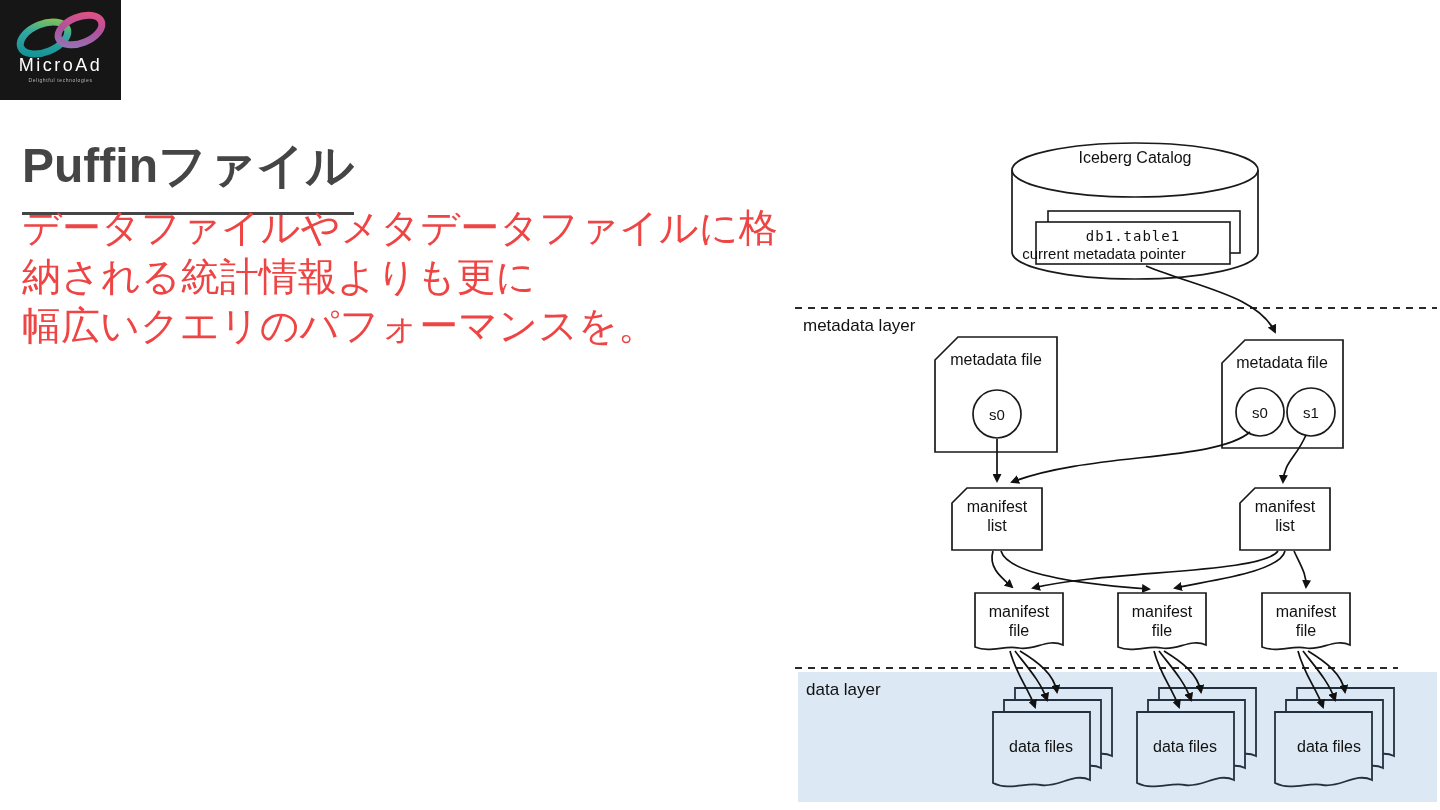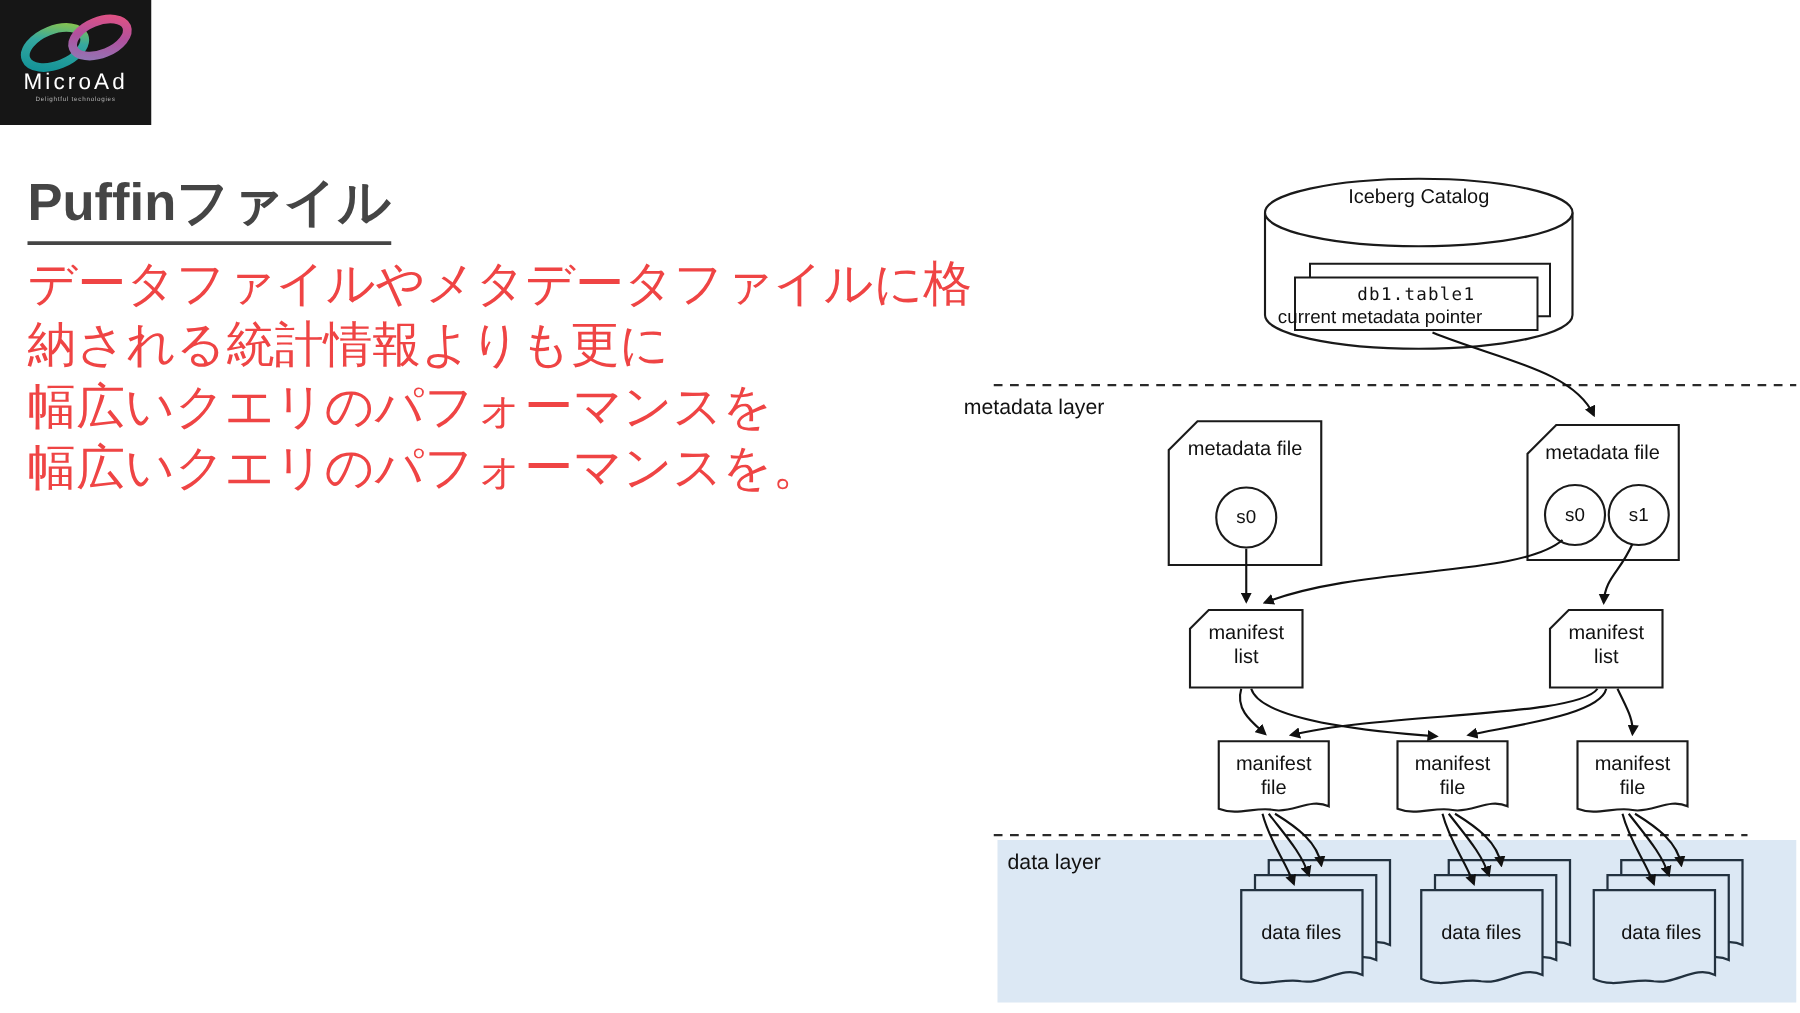--- a/index.html
+++ b/index.html
@@ -7,22 +7,22 @@
          font-family:"Liberation Sans",sans-serif;}
   
   .logo-block{position:absolute;left:0;top:0;width:121px;height:100px;background:#161616;
               display:flex;flex-direction:column;align-items:center;justify-content:flex-start;}
   .logo-mark{margin-top:6px;}
   .brand{color:#fff;font-size:18px;letter-spacing:2.5px;font-weight:500;line-height:1;margin-top:-2px;}
   .tagline{color:#cfcfcf;font-size:5px;letter-spacing:.6px;margin-top:3px;opacity:.85;}
   .slide-title{position:absolute;left:153px;top:14px;font-size:56px;font-weight:bold;
                color:#3d3d3d;letter-spacing:0px;white-space:nowrap;}
   
-  .section-heading{position:absolute;left:22px;top:138px;font-size:42px;font-weight:bold;color:#454545;
-                   border-bottom:3px solid #454545;padding-bottom:7px;line-height:1.15;}
+  .section-heading{position:absolute;left:22px;top:138px;font-size:48px;font-weight:bold;color:#454545;
+                   border-bottom:3px solid #454545;padding-bottom:19px;line-height:1.15;}
   .body-text{position:absolute;left:22px;top:203px;font-size:39px;color:#ef4444;line-height:49px;
              white-space:nowrap;}
   
   .data-layer-bg{position:absolute;left:798px;top:672px;width:639px;height:130px;background:#dce8f4;}
   #diagram-svg{position:absolute;left:0;top:0;width:1440px;height:810px;pointer-events:none;}
   .dlabel{position:absolute;color:#111;font-size:16px;line-height:19px;text-align:center;
           transform:translateX(-50%);white-space:nowrap;}
   .dlabel.left-align{transform:none;text-align:left;}
   .dlabel.center-both{transform:translate(-50%,-50%);}
   .mono{font-family:"DejaVu Sans Mono",monospace;font-size:14px;letter-spacing:1px;}
@@ -52,21 +52,20 @@
     </svg>
     <div class="brand">MicroAd</div>
     <div class="tagline">Delightful technologies</div>
   </div>
 
 
   <div class="section-heading">Puffinファイル</div>
   <div class="body-text">
     <div>データファイルやメタデータファイルに格</div>
     <div>納される統計情報よりも更に</div>
-    <div>幅広いクエリのパフォーマンスを</div>
     <div>幅広いクエリのパフォーマンスを。</div>
   </div>
 
   <div class="data-layer-bg"></div>
 
   <svg id="diagram-svg" viewBox="0 0 1440 810">
     <defs>
       <marker id="arr" markerWidth="9" markerHeight="9" refX="7" refY="4.5" orient="auto" markerUnits="userSpaceOnUse">
         <path d="M0,0 L9,4.5 L0,9 Z" fill="#111"></path>
       </marker>
@@ -130,21 +129,21 @@
       <path d="M1298,651 C1304,674 1316,688 1323,707" marker-end="url(#arr)"></path>
       <path d="M1303,651 C1316,668 1329,682 1335,700" marker-end="url(#arr)"></path>
       <path d="M1308,651 C1326,662 1342,674 1345,692" marker-end="url(#arr)"></path>
     </g>
   </svg>
 
   <div class="dlabel" style="left:1135px;top:148px;">Iceberg Catalog</div>
   <div class="dlabel mono" style="left:1133px;top:227px;">db1.table1</div>
   <div class="dlabel" style="left:1104px;top:244px;font-size:15px;">current metadata pointer</div>
 
-  <div class="dlabel left-align layer-label" style="left:771px;top:316px;">metadata layer</div>
+  <div class="dlabel left-align layer-label" style="left:803px;top:316px;">metadata layer</div>
   <div class="dlabel left-align layer-label" style="left:806px;top:680px;">data layer</div>
 
   <div class="dlabel" style="left:996px;top:350px;">metadata file</div>
   <div class="dlabel" style="left:1282px;top:353px;">metadata file</div>
 
   <div class="dlabel center-both" style="left:997px;top:414px;font-size:15px;">s0</div>
   <div class="dlabel center-both" style="left:1260px;top:412px;font-size:15px;">s0</div>
   <div class="dlabel center-both" style="left:1311px;top:412px;font-size:15px;">s1</div>
 
   <div class="dlabel" style="left:997px;top:497px;">

